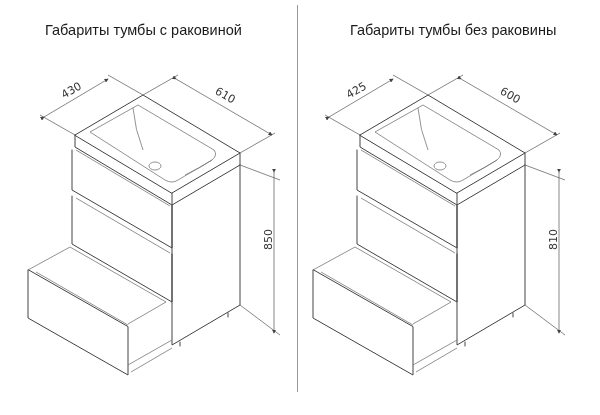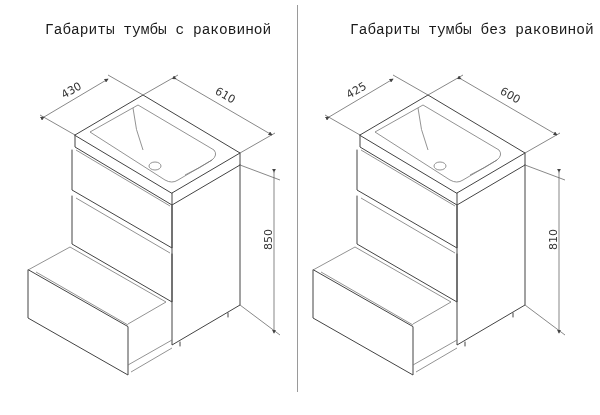--- a/index.html
+++ b/index.html
@@ -1,32 +1,32 @@
 <!DOCTYPE html>
 <html><head>
 <meta charset="utf-8">
 <style>
   html, body { margin: 0; padding: 0; background: #ffffff; }
   body { width: 600px; height: 415px; position: relative; overflow: hidden;
          font-family: "Liberation Sans", "DejaVu Sans", sans-serif; }
-  .title { position: absolute; top: 22px; font-size: 14.5px; color: #1a1a1a; white-space: nowrap; font-family: Liberation Mono, monospace; }
+  .title { position: absolute; top: 22px; font-size: 14.5px; color: #1a1a1a; white-space: nowrap; }
   .title.left { left: 45px; }
   .title.right { left: 350px; }
   .divider { position: absolute; left: 297px; top: 5px; width: 1px; height: 387px; background: #9a9a9a; }
   svg.drawing { position: absolute; top: 0; left: 0; }
   .ln { fill: none; stroke: #444; stroke-width: 1; stroke-linejoin: round; stroke-linecap: round; }
   .lt { fill: none; stroke: #777; stroke-width: 0.8; }
   .dim { fill: none; stroke: #555; stroke-width: 0.7; }
   .dimtext { font-family: "DejaVu Sans", sans-serif; font-size: 11px; fill: #333; }
 </style>
 </head>
 <body>
 
 <div class="title left">Габариты тумбы с раковиной</div>
-<div class="title right">Габариты тумбы без раковиной</div>
+<div class="title right">Габариты тумбы без раковины</div>
 <div class="divider"></div>
 
 <svg class="drawing" width="600" height="415" viewBox="0 0 600 415">
   <defs>
     <marker id="arr" markerWidth="6" markerHeight="6" refX="5" refY="3" orient="auto">
       <path d="M0,0 L6,3 L0,6 z" fill="#444"></path>
     </marker>
   </defs>
 
   <g>

